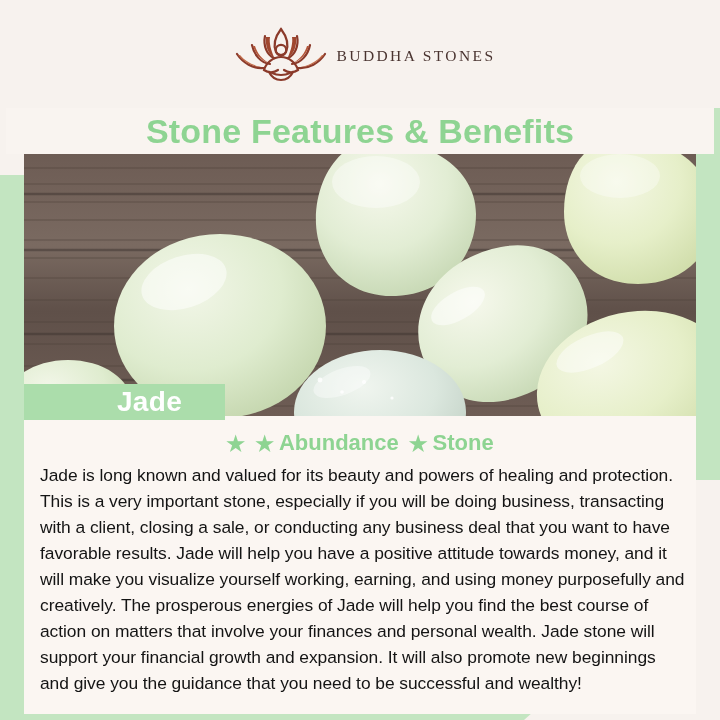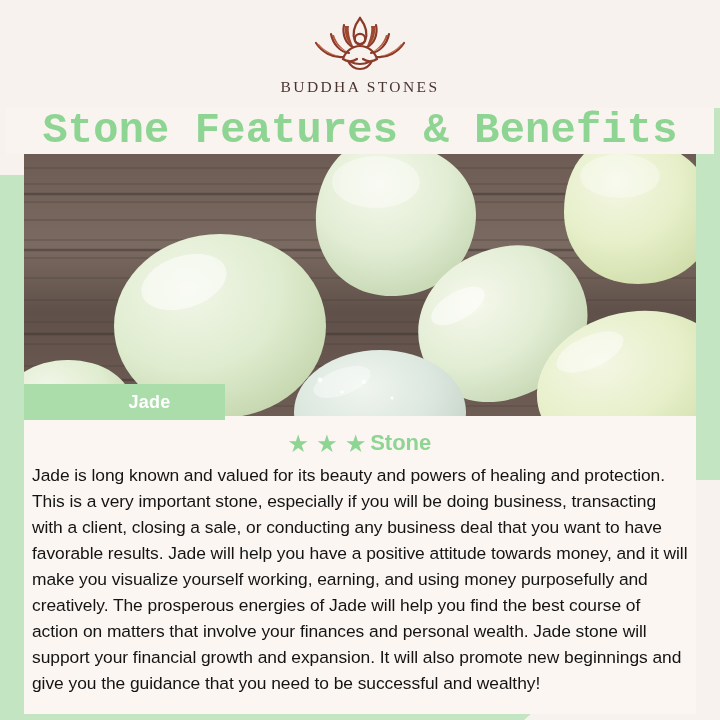--- a/index.html
+++ b/index.html
@@ -30,42 +30,42 @@
   }
 
   
   .header{
     position:relative; z-index:3;
     height:108px;
     display:flex; flex-direction:column;
     align-items:center; justify-content:center;
     background:#f7f2ee;
   }
-  .logo-wrap{ display:flex; flex-direction:column; align-items:center; }
+  .logo-wrap{ display:flex; flex-direction:row; align-items:center; }
   .logo-mark{ width:112px; height:62px; display:block; }
   .logo-text{
     margin-top:4px;
     font-family:"Liberation Serif", serif;
     font-size:15.5px;
     letter-spacing:2.4px;
     color:#4a3430;
     font-weight:400;
   }
 
   
   .title-banner{
     position:relative; z-index:3;
     height:46px;
     background:#f9f4f0;
     display:flex; align-items:center; justify-content:center;
     margin:0 6px;
   }
   .title-banner h1{
-    font-family:Liberation Mono, monospace;
-    font-size:42px;
+    font-family:Liberation Sans, sans-serif;
+    font-size:34px;
     font-weight:bold;
     color:#8ed492;
     letter-spacing:0.2px;
     transform:scaleX(1.0);
     text-align:center;
   }
 
   
   .photo{
     position:relative; z-index:2;
@@ -81,21 +81,21 @@
     position:absolute;
     left:24px; top:384px;
     width:201px; height:36px;
     background:#abddab;
     z-index:4;
     display:flex; align-items:center;
   }
   .jade-band .jade-label{
     width:100%;
     text-align:center;
-    font-size:18px;
+    font-size:28px;
     font-weight:bold;
     color:#ffffff;
     letter-spacing:0.3px;
     padding-left:50px;
   }
 
   
   .content{
     position:relative; z-index:3;
     margin:0 24px 0 24px;
@@ -119,20 +119,21 @@
   .star{ font-size:21px; line-height:1; color:#8ed492; }
 
   .body-text{
     font-family:"Liberation Sans Narrow","Liberation Sans", sans-serif;
     font-size:17.4px;
     line-height:26px;
     color:#141414;
     text-align:left;
     padding:0 2px;
     letter-spacing:-0.05px;
+    margin-left:8px;
   }
 </style>
 </head>
 <body>
 
 <div class="deco deco-top"></div>
 <div class="deco deco-right"></div>
 <div class="deco deco-left"></div>
 <div class="deco deco-bottom"></div>
 
@@ -262,20 +263,21 @@
   <span class="jade-label">Jade</span>
 </div>
 
 <div class="content">
   <div class="benefits">
     <span class="benefit">
       <span class="star">★</span>
     </span>
     <span class="benefit">
       <span class="star">★</span>
+      <span>Abundance</span>
     </span>
     <span class="benefit">
       <span class="star">★</span>
       <span>Stone</span>
     </span>
   </div>
 
   <p class="body-text">Jade is long known and valued for its beauty and powers of healing and protection. This is a very important stone, especially if you will be doing business, transacting with a client, closing a sale, or conducting any business deal that you want to have favorable results. Jade will help you have a positive attitude towards money, and it will make you visualize yourself working, earning, and using money purposefully and creatively. The prosperous energies of Jade will help you find the best course of action on matters that involve your finances and personal wealth. Jade stone will support your financial growth and expansion. It will also promote new beginnings and give you the guidance that you need to be successful and wealthy!</p>
 </div>
 

